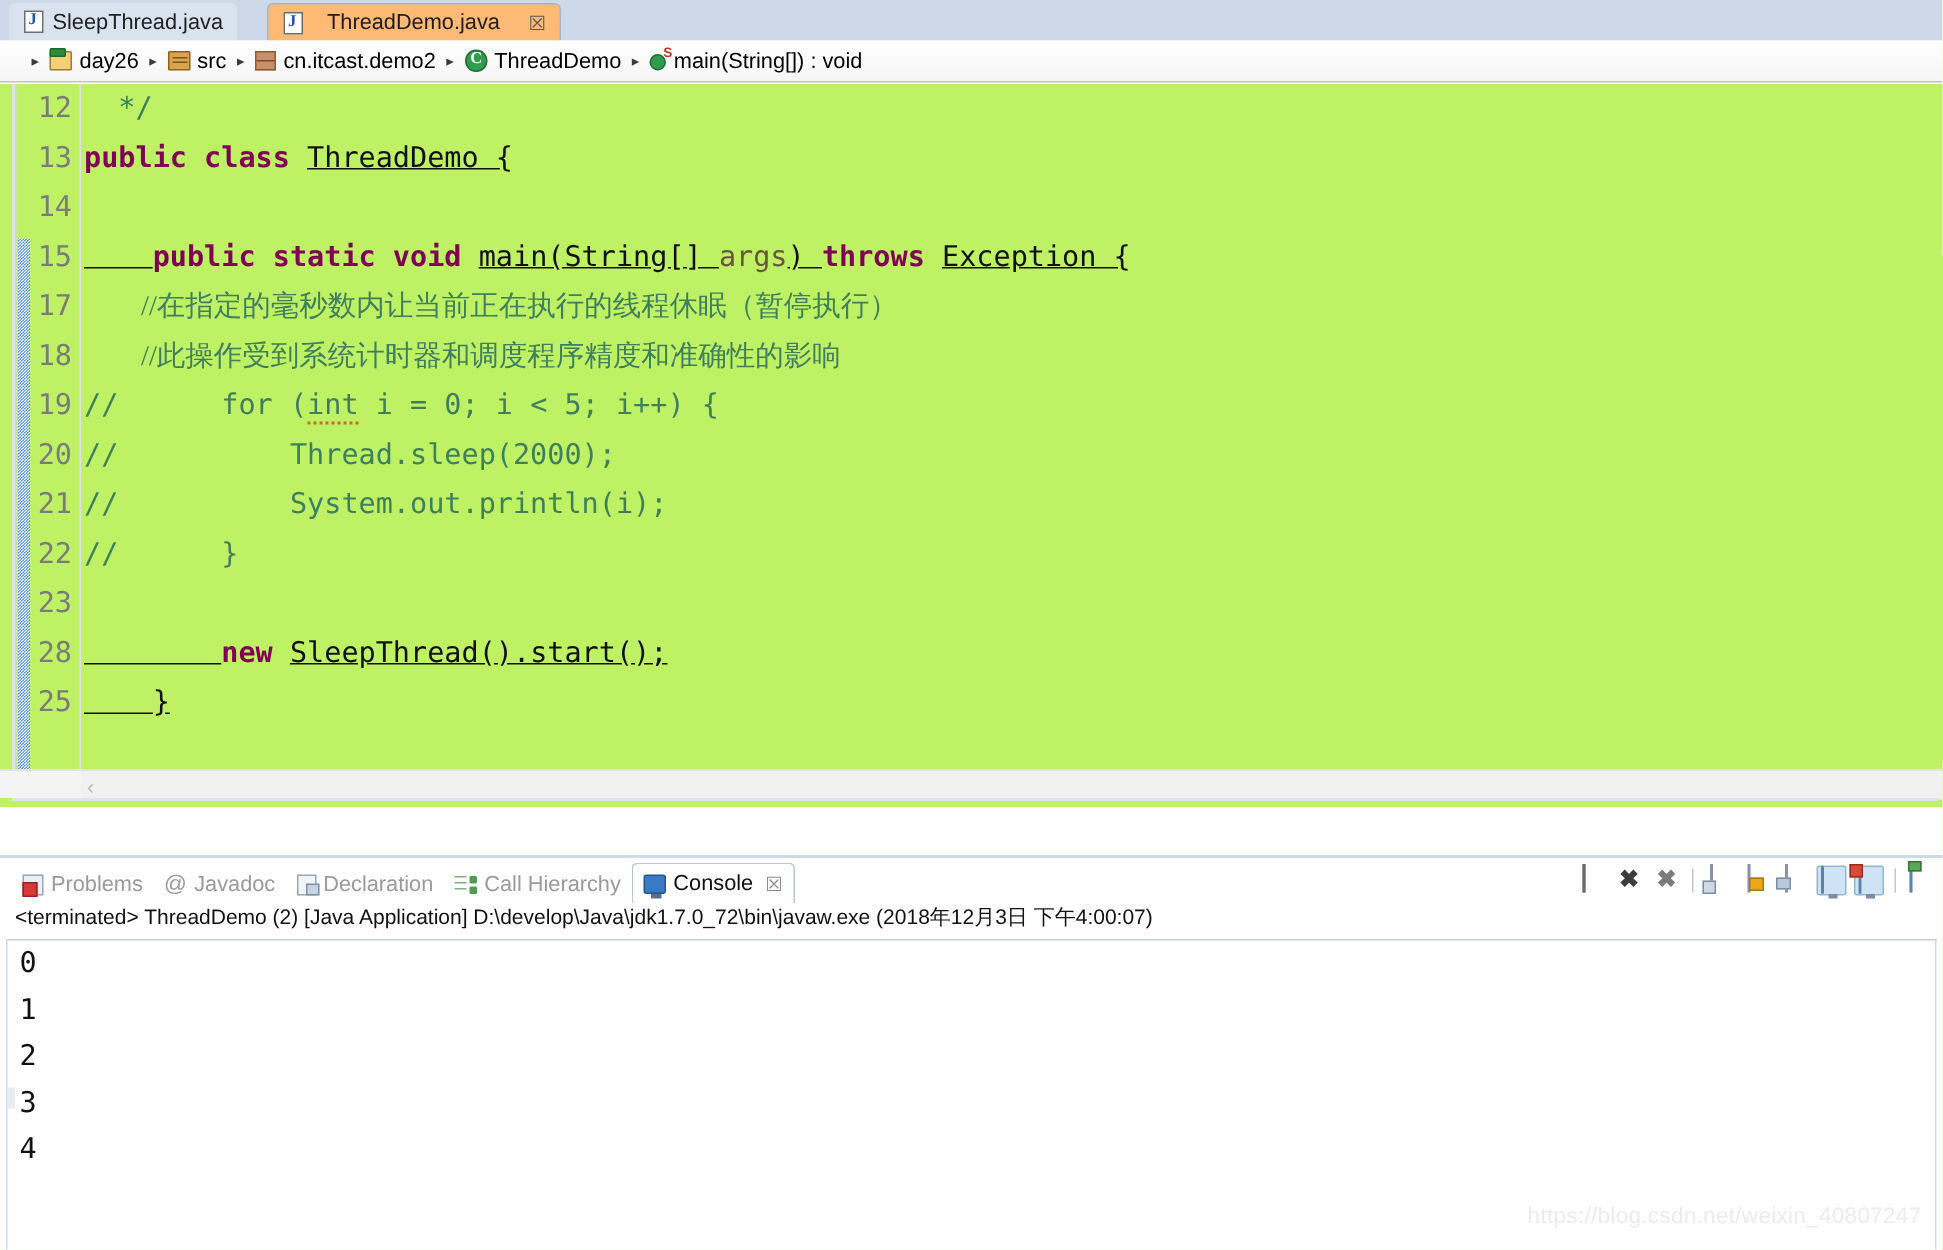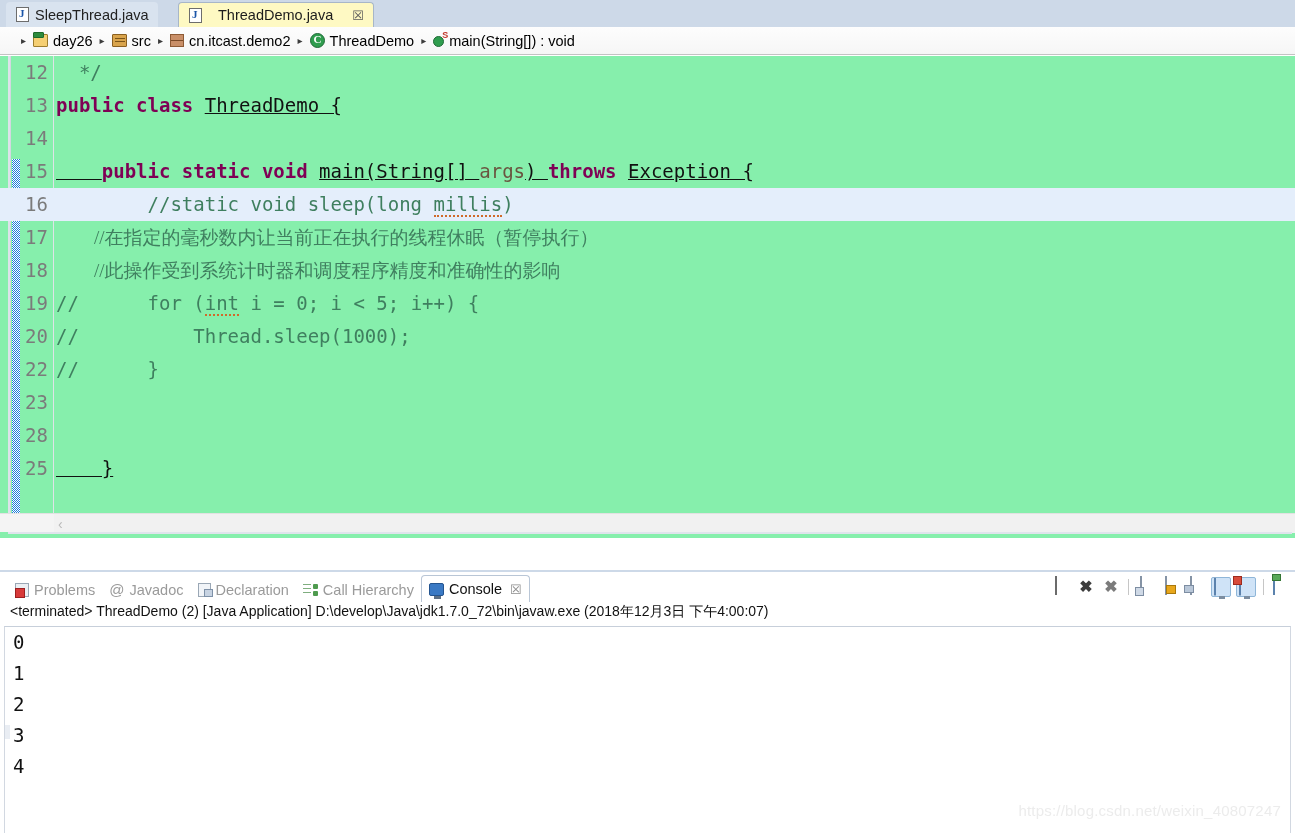--- a/index.html
+++ b/index.html
@@ -19,21 +19,21 @@
   .etab {
     position: absolute; top: 2px; height: 25px;
     display: flex; align-items: center; gap: 6px;
     padding: 0 9px 0 10px;
     font-size: 14.5px; color: #1c1c1c;
     border-top-left-radius: 4px; border-top-right-radius: 4px;
     white-space: nowrap; cursor: default;
   }
   .etab.inactive { left: 6px; background: #d9e3ef; color: #222; }
   .etab.active {
-    left: 178px; background: #fef9c3;
+    left: 178px; background: #fdba74;
     border-left: 1px solid #a7b6c8; border-right: 1px solid #a7b6c8; border-top: 1px solid #a7b6c8; gap: 16px;
   }
   .jicon {
     width: 13px; height: 15px; background: #ffffff;
     border: 1px solid #6d6d6d; position: relative; flex: none;
   }
   .jicon::after {
     content: "J"; position: absolute; left: 2px; top: -1px;
     font-size: 11px; font-weight: bold; color: #1b55a8;
     font-family: "Liberation Serif", serif;
@@ -62,21 +62,21 @@
   .ic-pkg { width: 14px; height: 13px; background: #c98f68; border: 1px solid #8d5a35; }
   .ic-pkg::after { content:""; position:absolute; left:0; top:5px; width:12px; height:1px; background:#7a4a28; box-shadow: 5px -5px 0 -4px #7a4a28, 5px 4px 0 -4px #7a4a28; }
   .ic-class { width: 15px; height: 15px; border-radius: 50%; background: #2f9d4e; border: 1px solid #1f6a36; }
   .ic-class::after { content:"C"; position:absolute; left:3px; top:-1px; font-size:11px; font-weight:bold; color:#fff; font-family:"Liberation Serif", serif; }
   .ic-method { width: 11px; height: 11px; border-radius: 50%; background: #2f9d4e; border: 1px solid #1f6a36; margin-top: 2px; }
   .ic-method::after { content:"S"; position:absolute; right:-5px; top:-7px; font-size:9px; font-weight:bold; color:#c0392b; }
 
   
   .editor {
     position: absolute; left: 0; top: 56px; width: 1295px; height: 482px;
-    background: #86efac; overflow: hidden;
+    background: #bef264; overflow: hidden;
   }
   .changebar {
     position: absolute; left: 12px; top: 103px; width: 8px; height: 360px;
     background-image:
       linear-gradient(45deg, #1f7ddb 25%, transparent 25%, transparent 75%, #1f7ddb 75%),
       linear-gradient(45deg, #1f7ddb 25%, transparent 25%, transparent 75%, #1f7ddb 75%);
     background-size: 2px 2px;
     background-position: 0 0, 1px 1px;
     background-color: #ffffff;
   }
@@ -244,50 +244,51 @@
           <span class="ctext"><span class="kw">public class </span><span class="plain">ThreadDemo {</span></span>
         </div>
         <div class="crow">
           <span class="lno">14</span>
           <span class="ctext"><span class="plain"></span></span>
         </div>
         <div class="crow">
           <span class="lno">15</span>
           <span class="ctext"><span class="plain">    </span><span class="kw">public static void </span><span class="plain">main(String[] </span><span class="par">args</span><span class="plain">) </span><span class="kw">throws </span><span class="plain">Exception {</span></span>
         </div>
-        <div class="crow hl">
-          <span class="lno">16</span>
-          <span class="ctext"><span class="cmt">        //static void sleep(long </span><span class="cmt squig">millis</span><span class="cmt">)</span></span>
-        </div>
         <div class="crow">
           <span class="lno">17</span>
           <span class="ctext"><span class="cmtz">        //在指定的毫秒数内让当前正在执行的线程休眠（暂停执行）</span></span>
         </div>
         <div class="crow">
           <span class="lno">18</span>
           <span class="ctext"><span class="cmtz">        //此操作受到系统计时器和调度程序精度和准确性的影响</span></span>
         </div>
         <div class="crow">
           <span class="lno">19</span>
           <span class="ctext"><span class="cmt">//      for (</span><span class="cmt squig">int</span><span class="cmt"> i = 0; i &lt; 5; i++) {</span></span>
         </div>
         <div class="crow">
           <span class="lno">20</span>
-          <span class="ctext"><span class="cmt">//          Thread.sleep(1000);</span></span>
+          <span class="ctext"><span class="cmt">//          Thread.sleep(2000);</span></span>
+        </div>
+        <div class="crow">
+          <span class="lno">21</span>
+          <span class="ctext"><span class="cmt">//          System.out.println(i);</span></span>
         </div>
         <div class="crow">
           <span class="lno">22</span>
           <span class="ctext"><span class="cmt">//      }</span></span>
         </div>
         <div class="crow">
           <span class="lno">23</span>
           <span class="ctext"><span class="plain"></span></span>
         </div>
         <div class="crow">
           <span class="lno">28</span>
+          <span class="ctext"><span class="plain">        </span><span class="kw">new </span><span class="plain">SleepThread().start();</span></span>
         </div>
         <div class="crow">
           <span class="lno">25</span>
           <span class="ctext"><span class="plain">    }</span></span>
         </div>
       </div>
     <div class="hscroll">
       <div class="hscroll-thumb"></div>
       <div class="hscroll-arrow">‹</div>
     </div>

